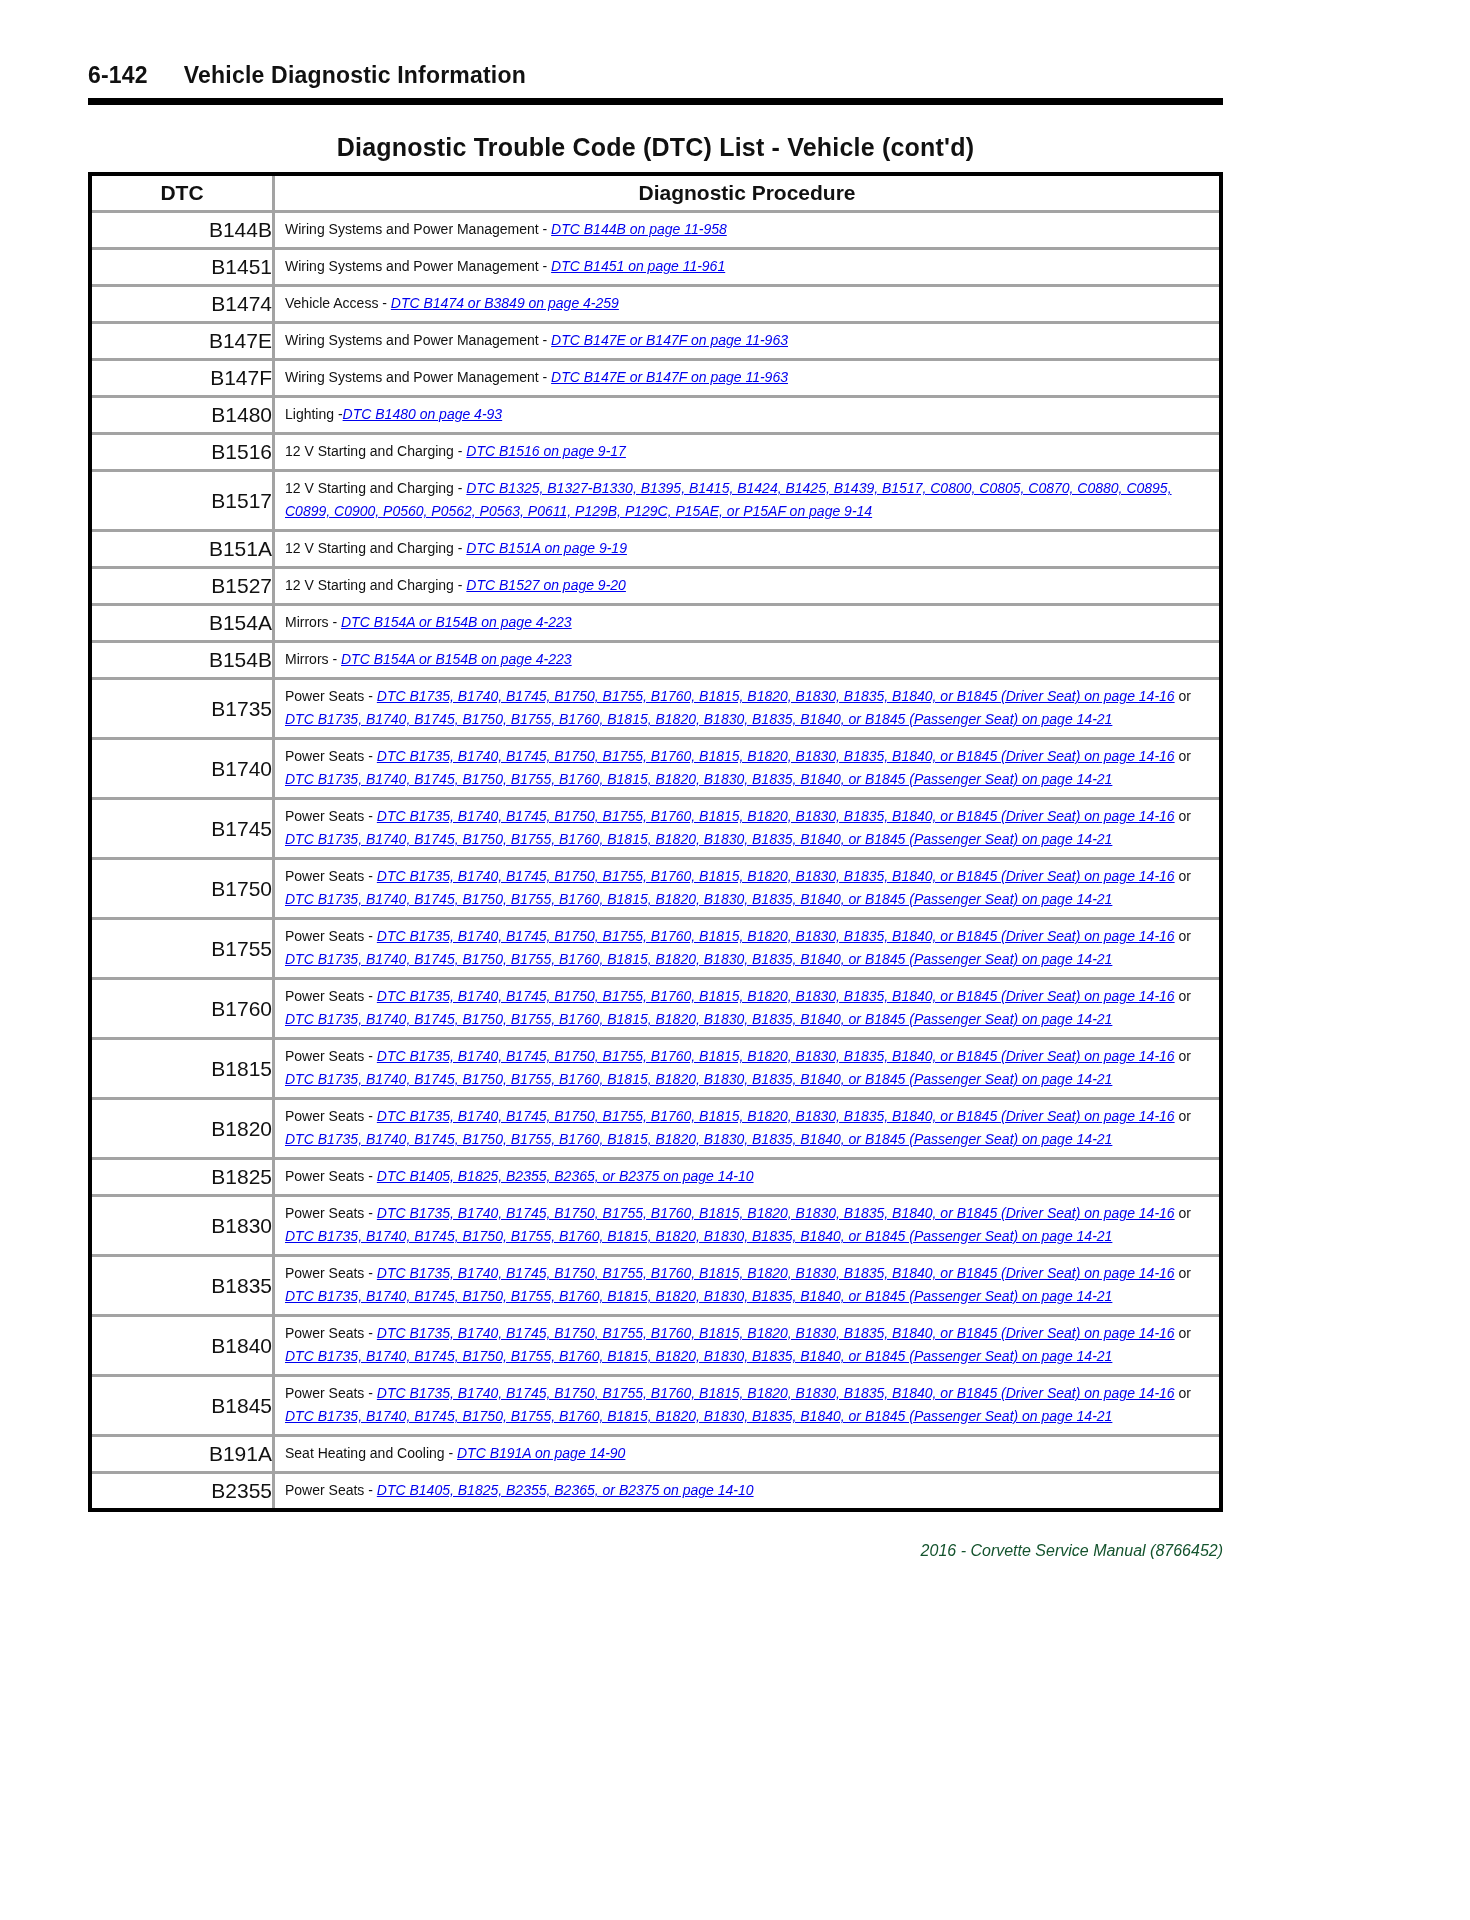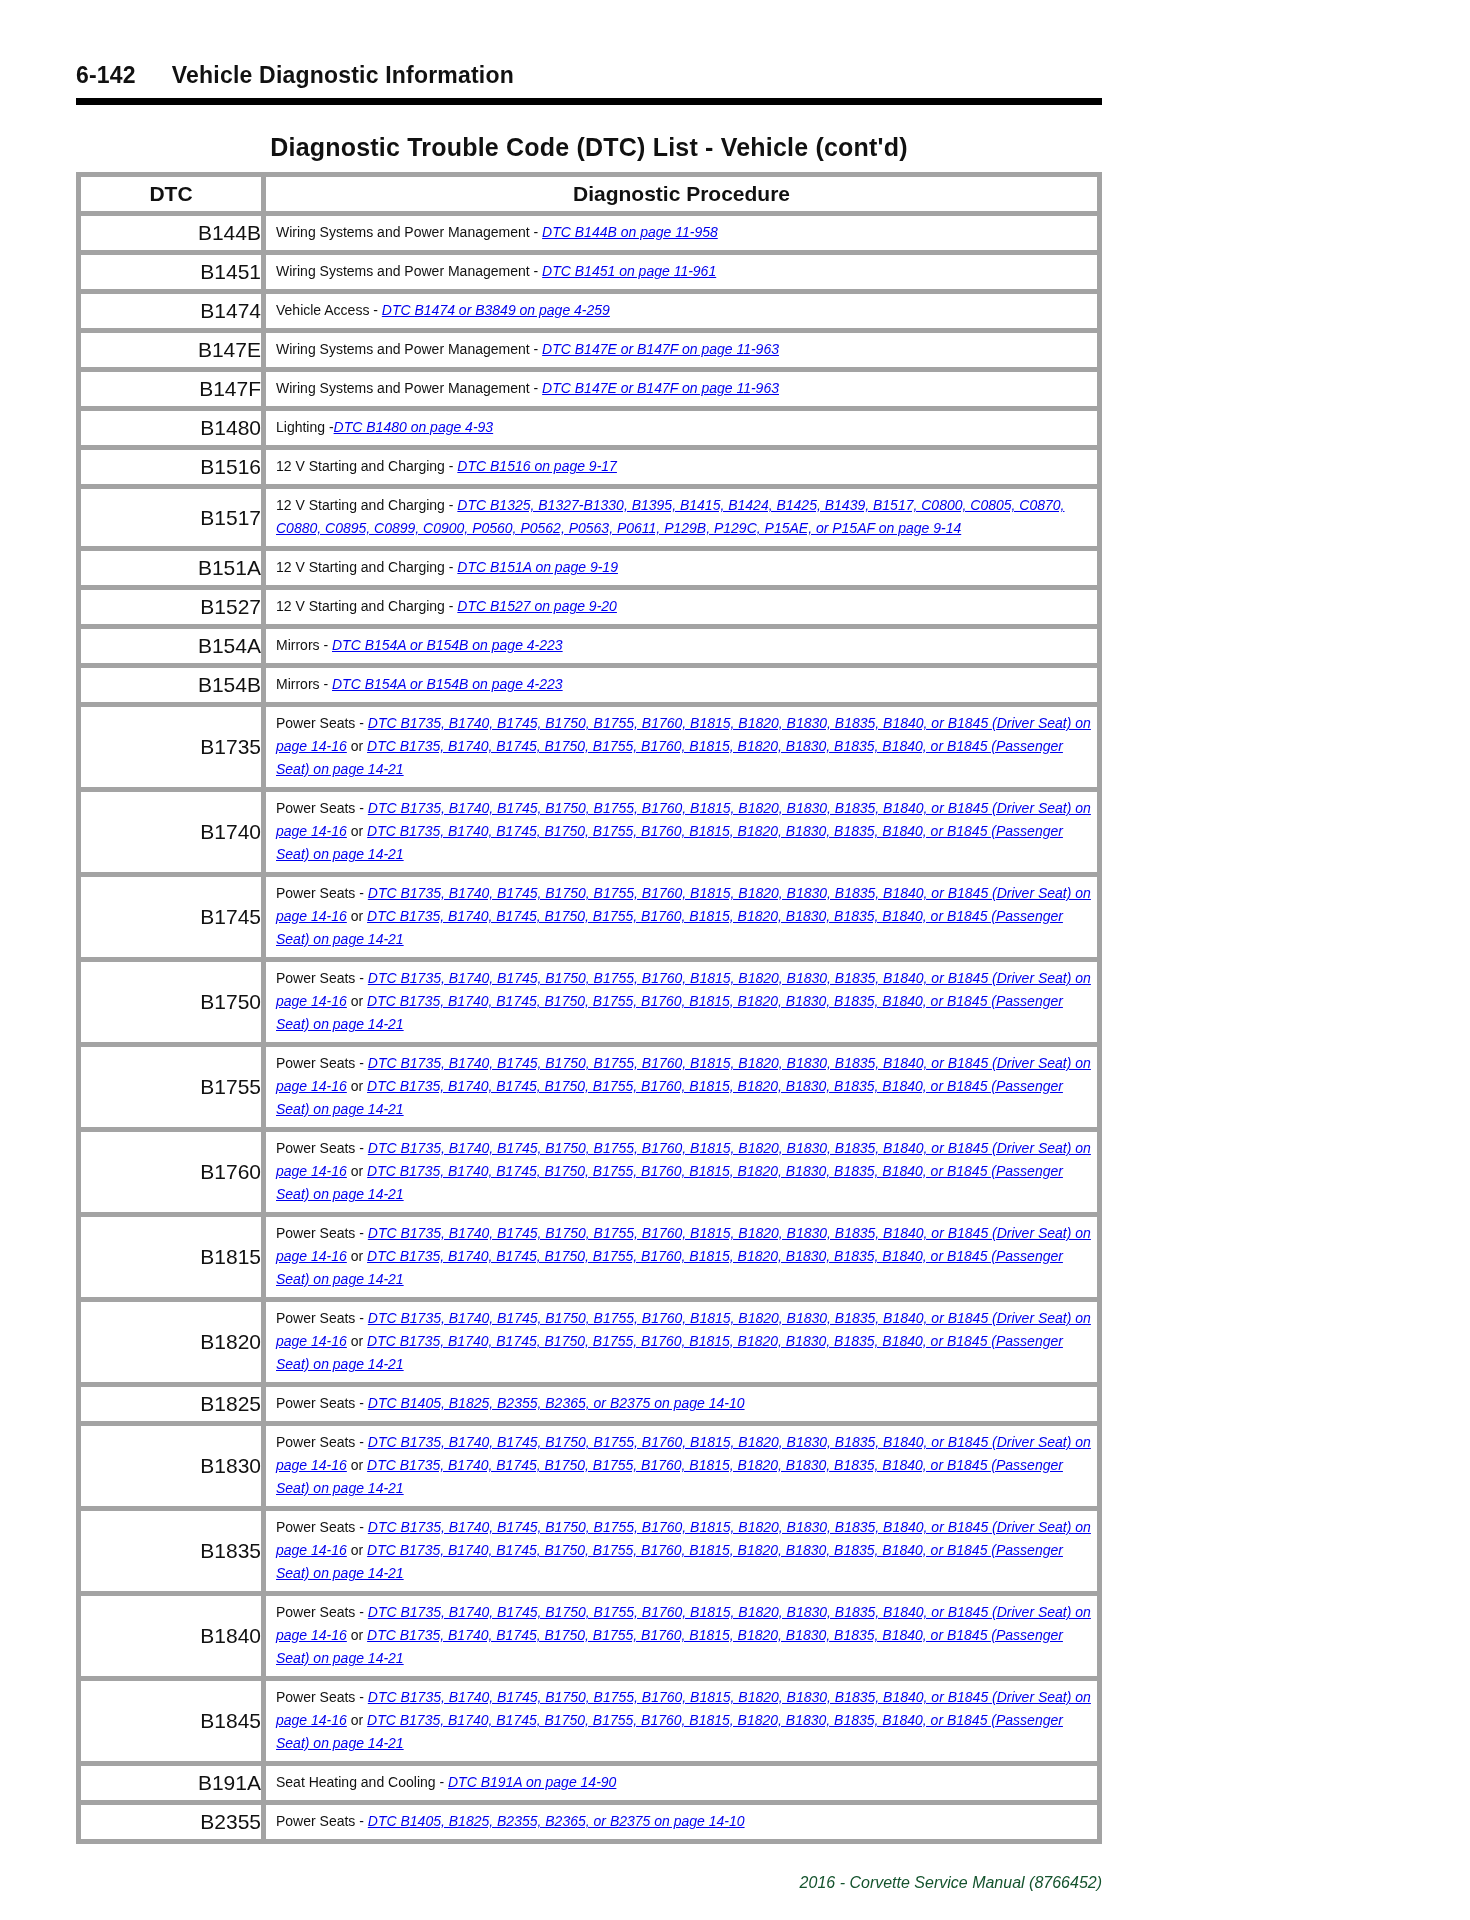--- a/index.html
+++ b/index.html
@@ -10,23 +10,23 @@
   body {
     width: 1470px;
     height: 1920px;
     overflow: hidden;
     font-family: "Liberation Sans", sans-serif;
     color: #111111;
     position: relative;
   }
   .content {
     position: absolute;
-    left: 76px;
+    left: 88px;
     top: 0;
-    width: 1026px;
+    width: 1135px;
   }
   .page-header {
     margin-top: 62px;
     display: flex;
     align-items: baseline;
     gap: 36px;
     font-weight: bold;
     font-size: 23px;
     letter-spacing: 0.2px;
   }
@@ -43,21 +43,21 @@
     letter-spacing: 0.2px;
   }
   table.dtc-table {
     border-collapse: collapse;
     width: 100%;
     table-layout: fixed;
     border: 4px solid #000000;
   }
   table.dtc-table th,
   table.dtc-table td {
-    border: 5px solid #a3a3a3;
+    border: 3px solid #a3a3a3;
     vertical-align: middle;
     margin-top: 15px;
   }
   th.col-dtc { width: 180px; }
   table.dtc-table th {
     font-size: 21px;
     font-weight: bold;
     padding: 5px 0;
     text-align: center;
   }

